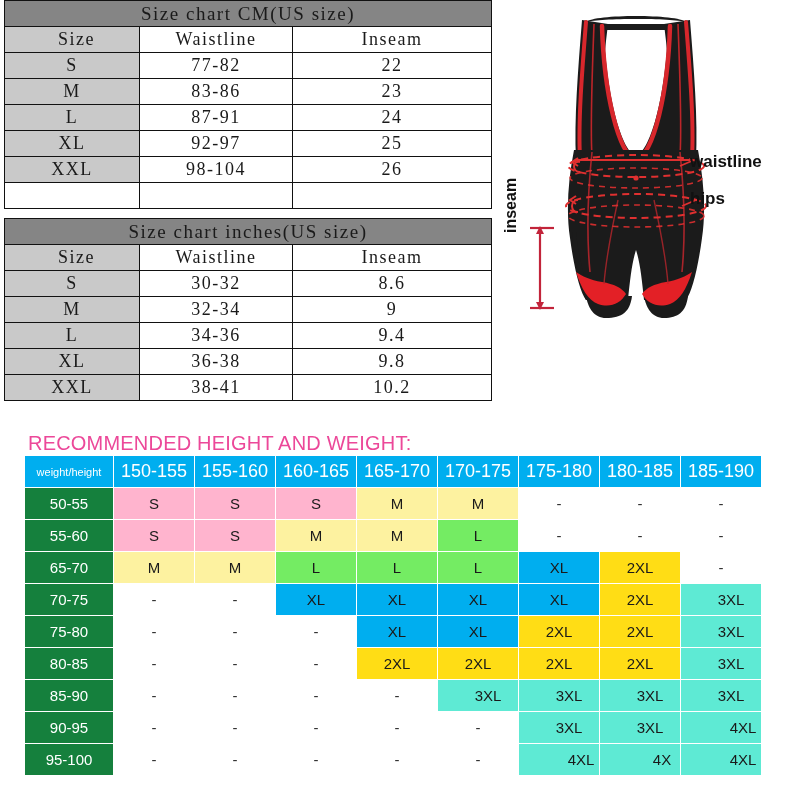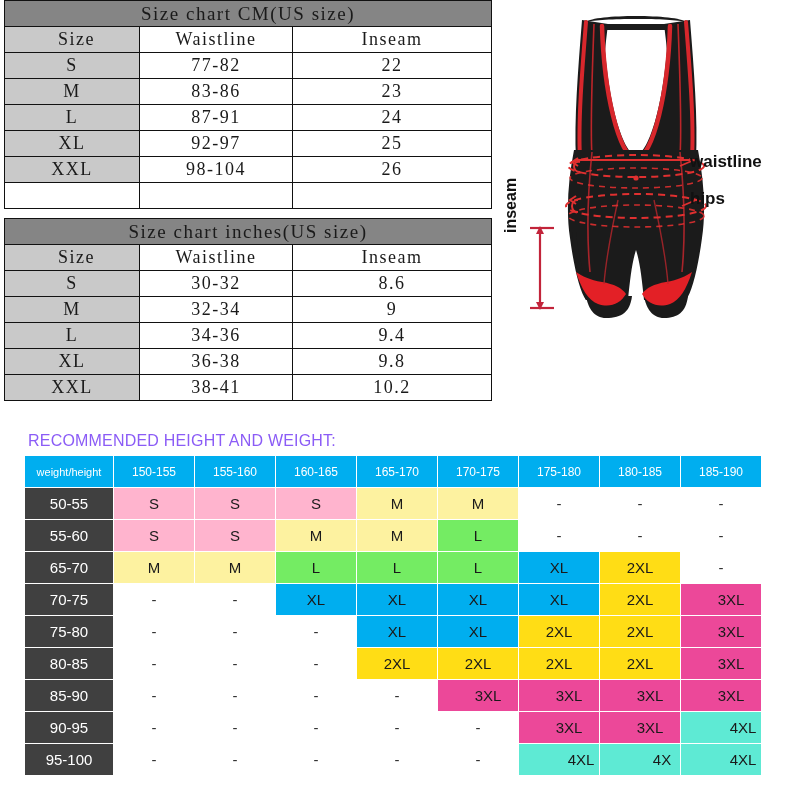--- a/index.html
+++ b/index.html
@@ -89,22 +89,22 @@
     font-size: 16px;
     transform: rotate(-90deg);
     transform-origin: left top;
     letter-spacing: 0px;
   }
 
   
   #rec-title {
     position: absolute;
     left: 28px; top: 432px;
-    font-size: 16px;
-    color: #8b5cf6;
+    font-size: 20px;
+    color: #ec4899;
     letter-spacing: 0.2px;
   }
   #rec-table {
     position: absolute;
     left: 24px; top: 455px;
     width: 738px;
     border-collapse: separate;
     border-spacing: 1px;
     table-layout: fixed;
     background: #ffffff;
@@ -115,38 +115,38 @@
     height: 31px;
     text-align: center;
     vertical-align: middle;
     font-size: 15px;
     color: #1a1a1a;
     padding: 0;
   }
   #rec-table td.hdr {
     background: #00aeef;
     color: #ffffff;
-    font-size: 12px;
+    font-size: 18px;
   }
   #rec-table td.hdr.corner {
     font-size: 11px;
     font-weight: normal;
   }
   #rec-table td.rowhdr {
-    background: #404040;
+    background: #15803d;
     color: #ffffff;
     font-size: 15px;
   }
   #rec-table td.c-none  { background: #ffffff; color: #333333; }
   #rec-table td.c-pink  { background: #ffb4ce; }
   #rec-table td.c-yellowlt { background: #fdf2a0; }
   #rec-table td.c-green { background: #74ec63; }
   #rec-table td.c-blue  { background: #00aeef; }
   #rec-table td.c-gold  { background: #ffdd15; }
-  #rec-table td.c-red   { background: #ec4899; padding-left: 20px; }
+  #rec-table td.c-red   { background: #5eead4; padding-left: 20px; }
   #rec-table td.c-purple{ background: #5eead4; padding-left: 44px; }
 </style>
 </head>
 <body>
 
 <div id="top-area">
 
   <table class="size-table" id="size-table-cm">
     <colgroup>
         <col class="c-size">

